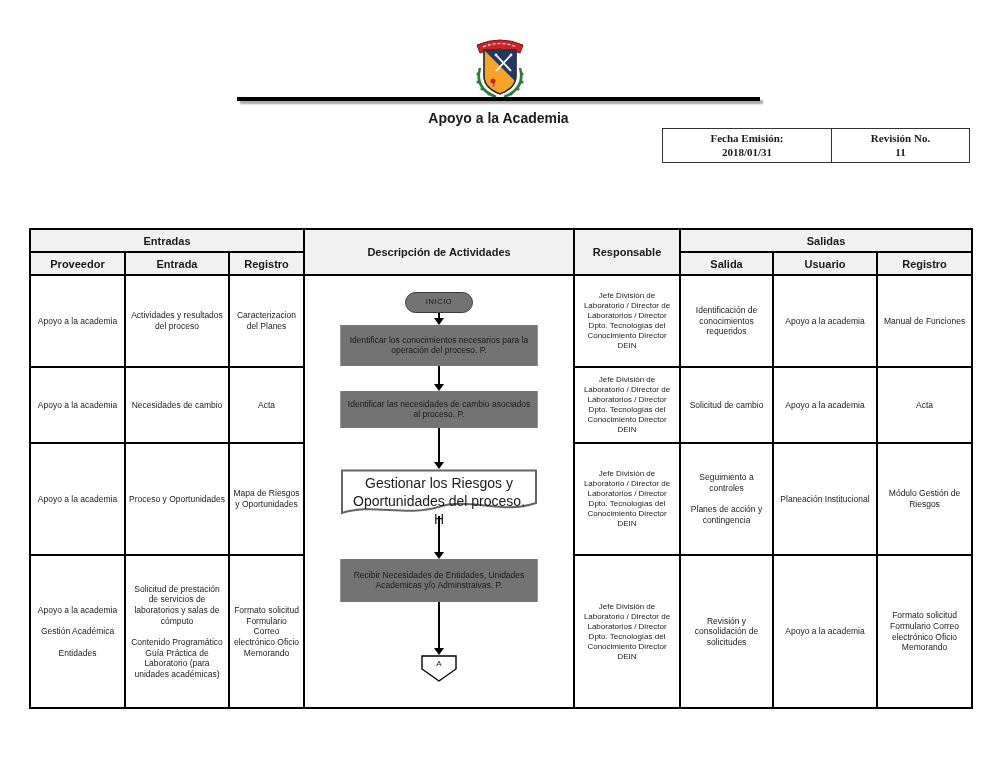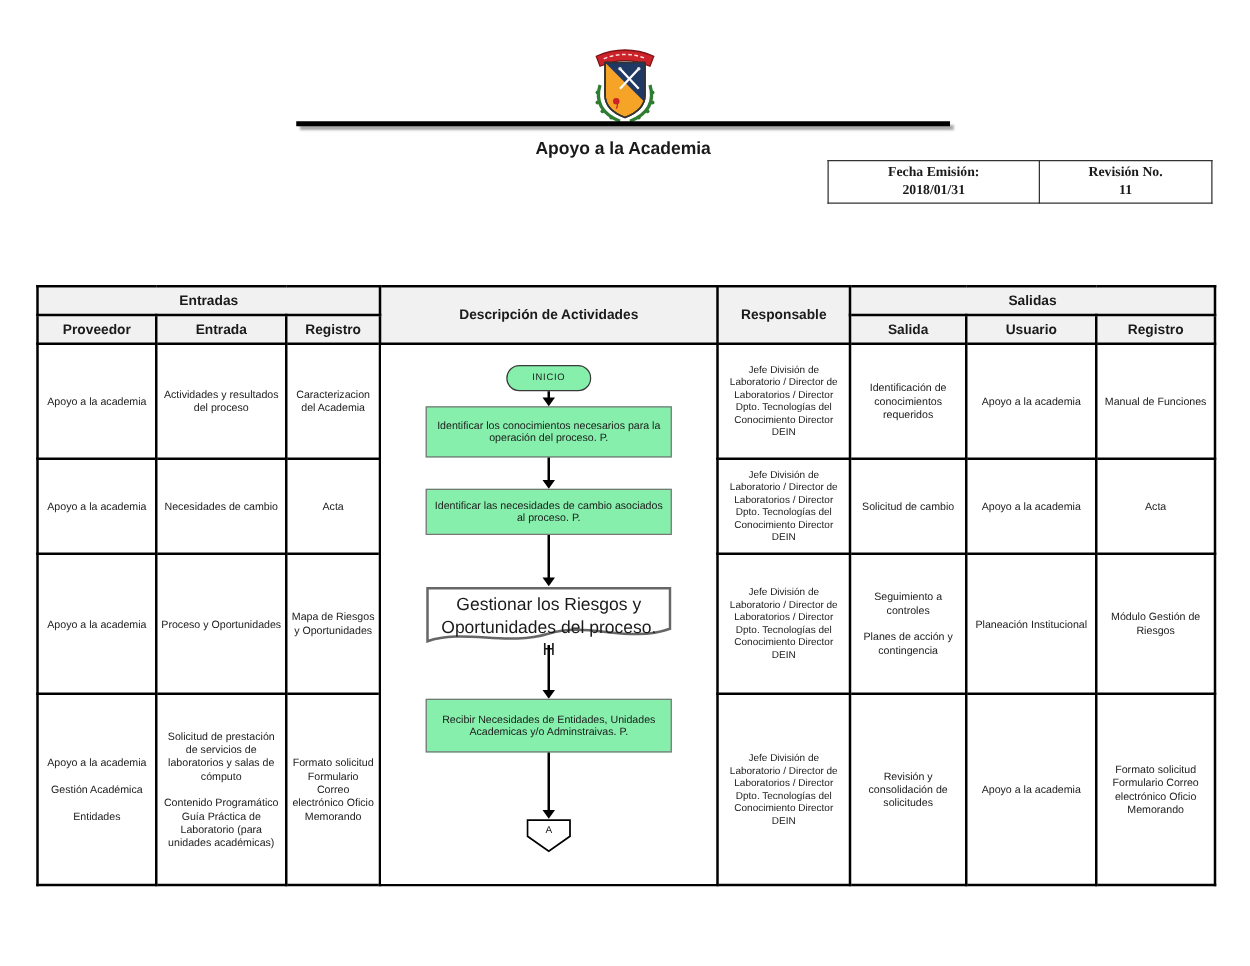--- a/index.html
+++ b/index.html
@@ -30,21 +30,21 @@
   .main-table td{background:#fff;font-size:8.5px;text-align:center;vertical-align:middle;
                  padding:1px 3px;line-height:1.25;white-space:pre-line;}
   .hr1{height:23px;} .hr2{height:23px;text-align:center;}
   .br1{height:87px;} .br2{height:72px;} .br3{height:106px;} .br4{height:145px;}
   td.resp{font-size:8px;}
 
   
   td.flowcell{position:relative;padding:0;vertical-align:top;}
   .flow{position:relative;width:100%;height:410px;}
   .flow-node{position:absolute;left:50%;transform:translateX(-50%);box-sizing:border-box;
-             background:#86efac;display:flex;align-items:center;justify-content:center;
+             background:#737373;display:flex;align-items:center;justify-content:center;
              text-align:center;font-size:8.5px;line-height:1.25;white-space:pre-line;}
   .terminator{width:68px;height:21px;border:1.7px solid #3a3a3a;border-radius:11px;
               font-size:7.5px;letter-spacing:.6px;}
   .pbox{width:197px;border:1.8px solid #777;padding:16px 6px;}
   .arrow{position:absolute;left:50%;transform:translateX(-50%);width:12px;}
   .arrow::before{content:"";position:absolute;left:50%;top:0;bottom:6px;width:1.8px;
                  margin-left:-0.9px;background:#000;}
   .arrow::after{content:"";position:absolute;left:50%;bottom:0;margin-left:-5px;
                 border:5px solid transparent;border-top:7px solid #000;border-bottom:0;}
   .docshape{position:absolute;left:50%;transform:translateX(-50%);width:197px;height:52px;}
@@ -127,21 +127,21 @@
       <th>Entrada</th>
       <th>Registro</th>
       <th>Salida</th>
       <th>Usuario</th>
       <th>Registro</th>
     </tr>
 
     <tr class="br1">
       <td>Apoyo a la academia</td>
       <td>Actividades y resultados del proceso</td>
-      <td>Caracterizacion del Academia</td>
+      <td>Caracterizacion del Planes</td>
 
       <td class="flowcell" rowspan="4">
         <div class="flow">
           <div class="flow-node terminator" style="top:5px">INICIO</div>
           <div class="arrow" style="top:26px;height:12px"></div>
           <div class="flow-node pbox" style="top:38px;height:41px">Identificar los conocimientos necesarios para la operación del proceso. P.</div>
           <div class="arrow" style="top:79px;height:25px"></div>
           <div class="flow-node pbox" style="top:104px;height:37px">Identificar las necesidades de cambio asociados al proceso. P.</div>
           <div class="arrow" style="top:141px;height:41px"></div>
           <div class="docshape" style="top:182px">

